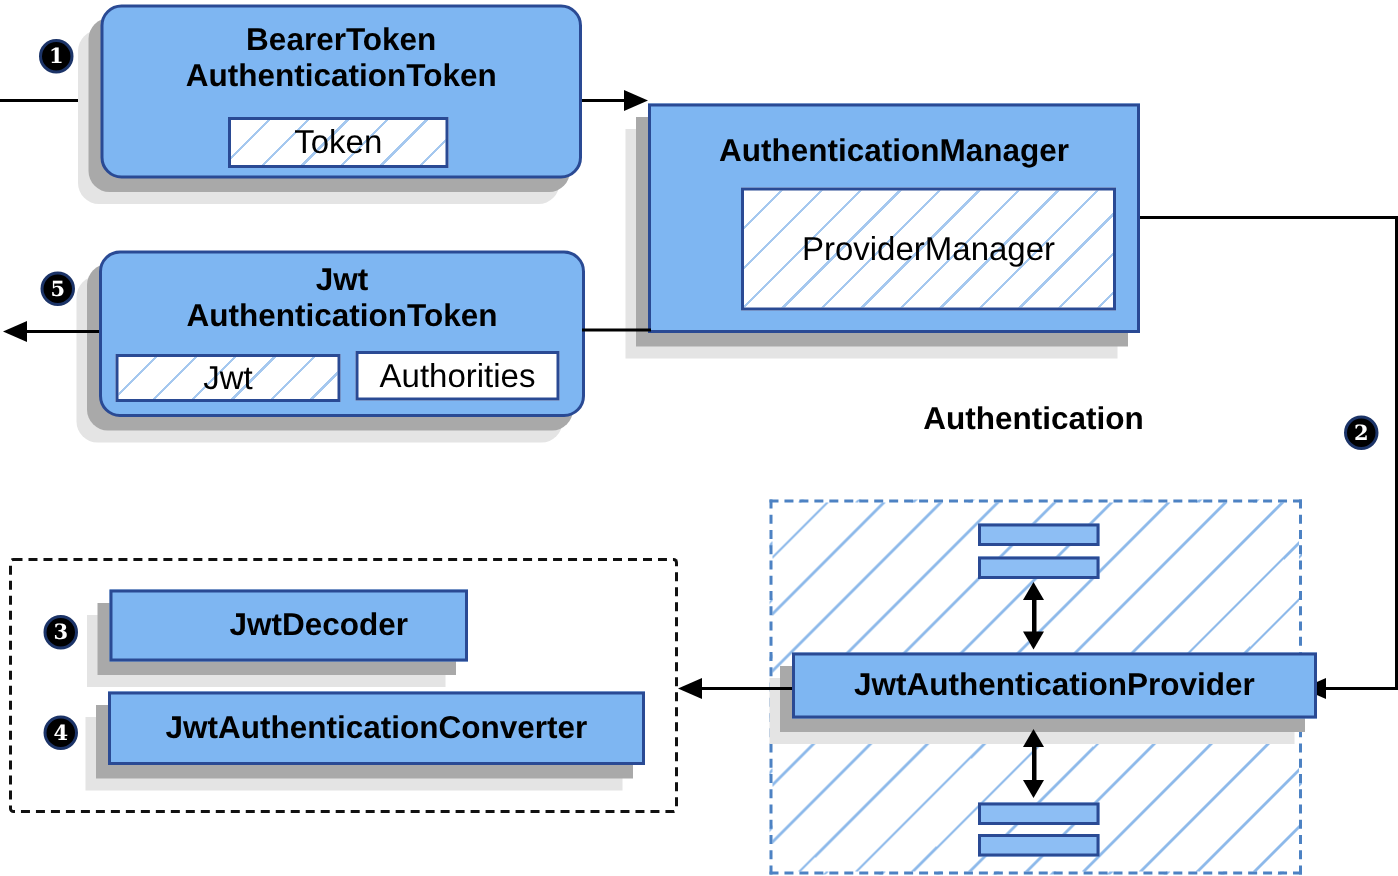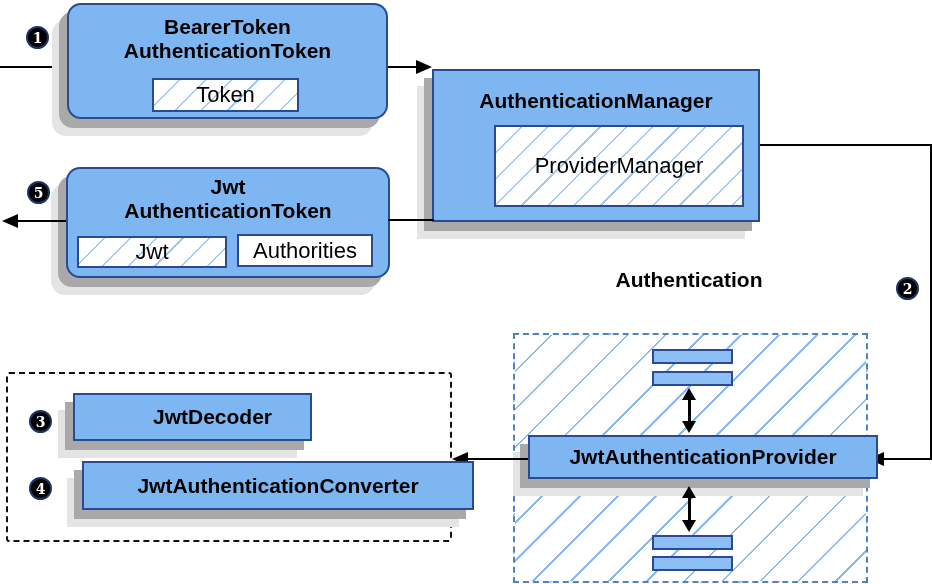--- a/index.html
+++ b/index.html
@@ -129,13 +129,13 @@
 
 <div class="hline" style="left:464px;top:458px;width:64px;"></div>
 <div class="ah ah-left" style="left:452px;top:452px;"></div>
 
 <div class="decoder-box" style="left:6px;top:372px;width:446px;height:170px;"></div>
 
 <div class="badge" style="left:29px;top:410px;">3</div>
 <div class="node" style="left:73px;top:393px;width:239px;height:48px;display:flex;align-items:center;justify-content:center;padding-left:40px;">JwtDecoder</div>
 
 <div class="badge" style="left:29px;top:477px;">4</div>
-<div class="node" style="left:82px;top:461px;width:392px;height:49px;display:flex;align-items:center;justify-content:center;">JwtAuthenticationConverter</div>
+<div class="node" style="left:72px;top:461px;width:358px;height:49px;display:flex;align-items:center;justify-content:center;">JwtAuthenticationConverter</div>
 
 </body></html>

